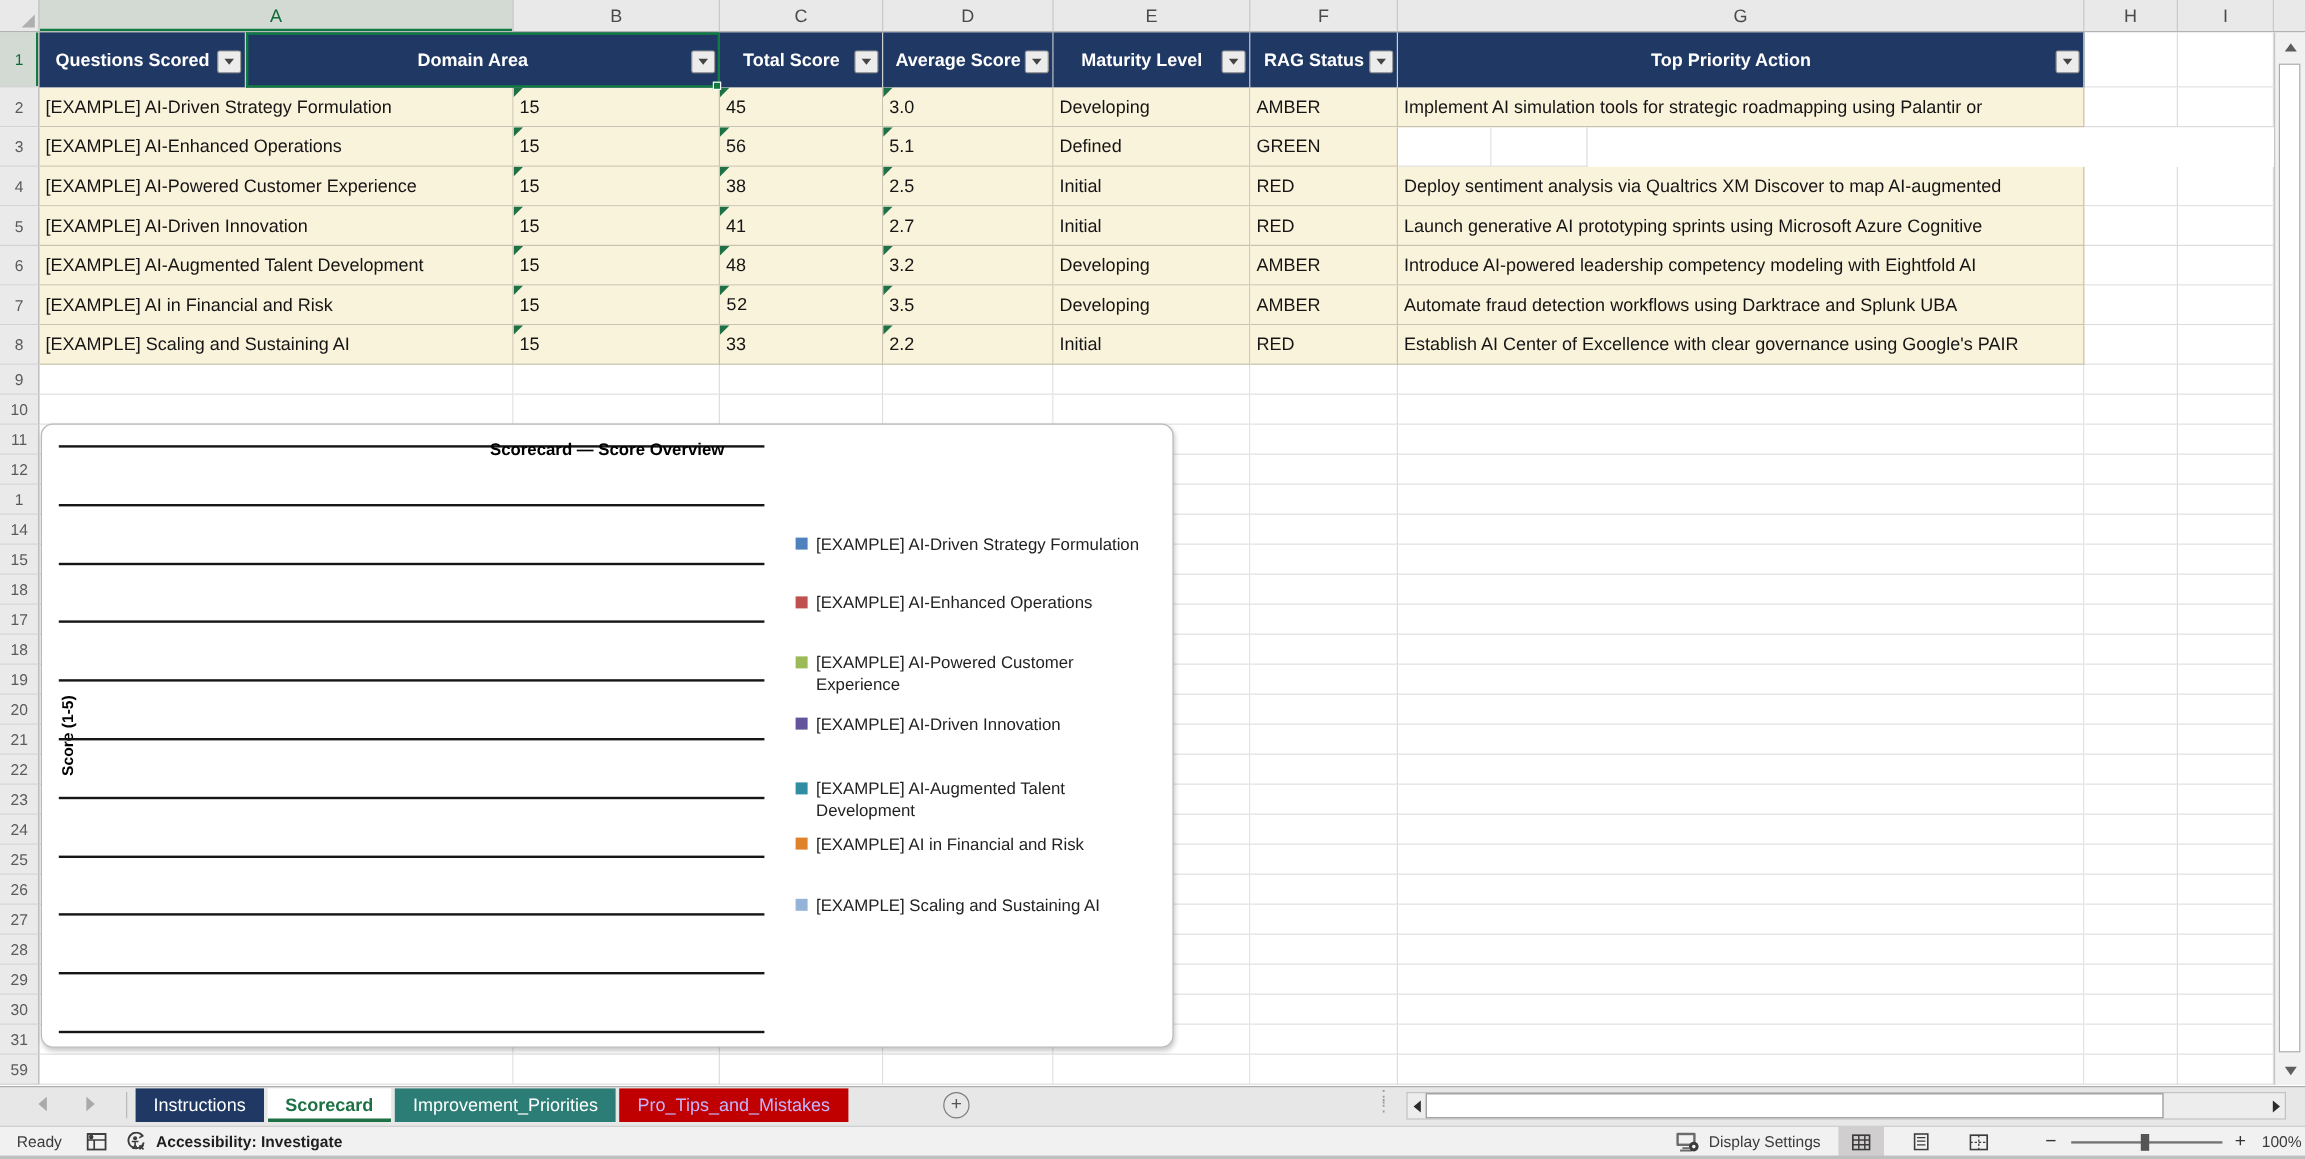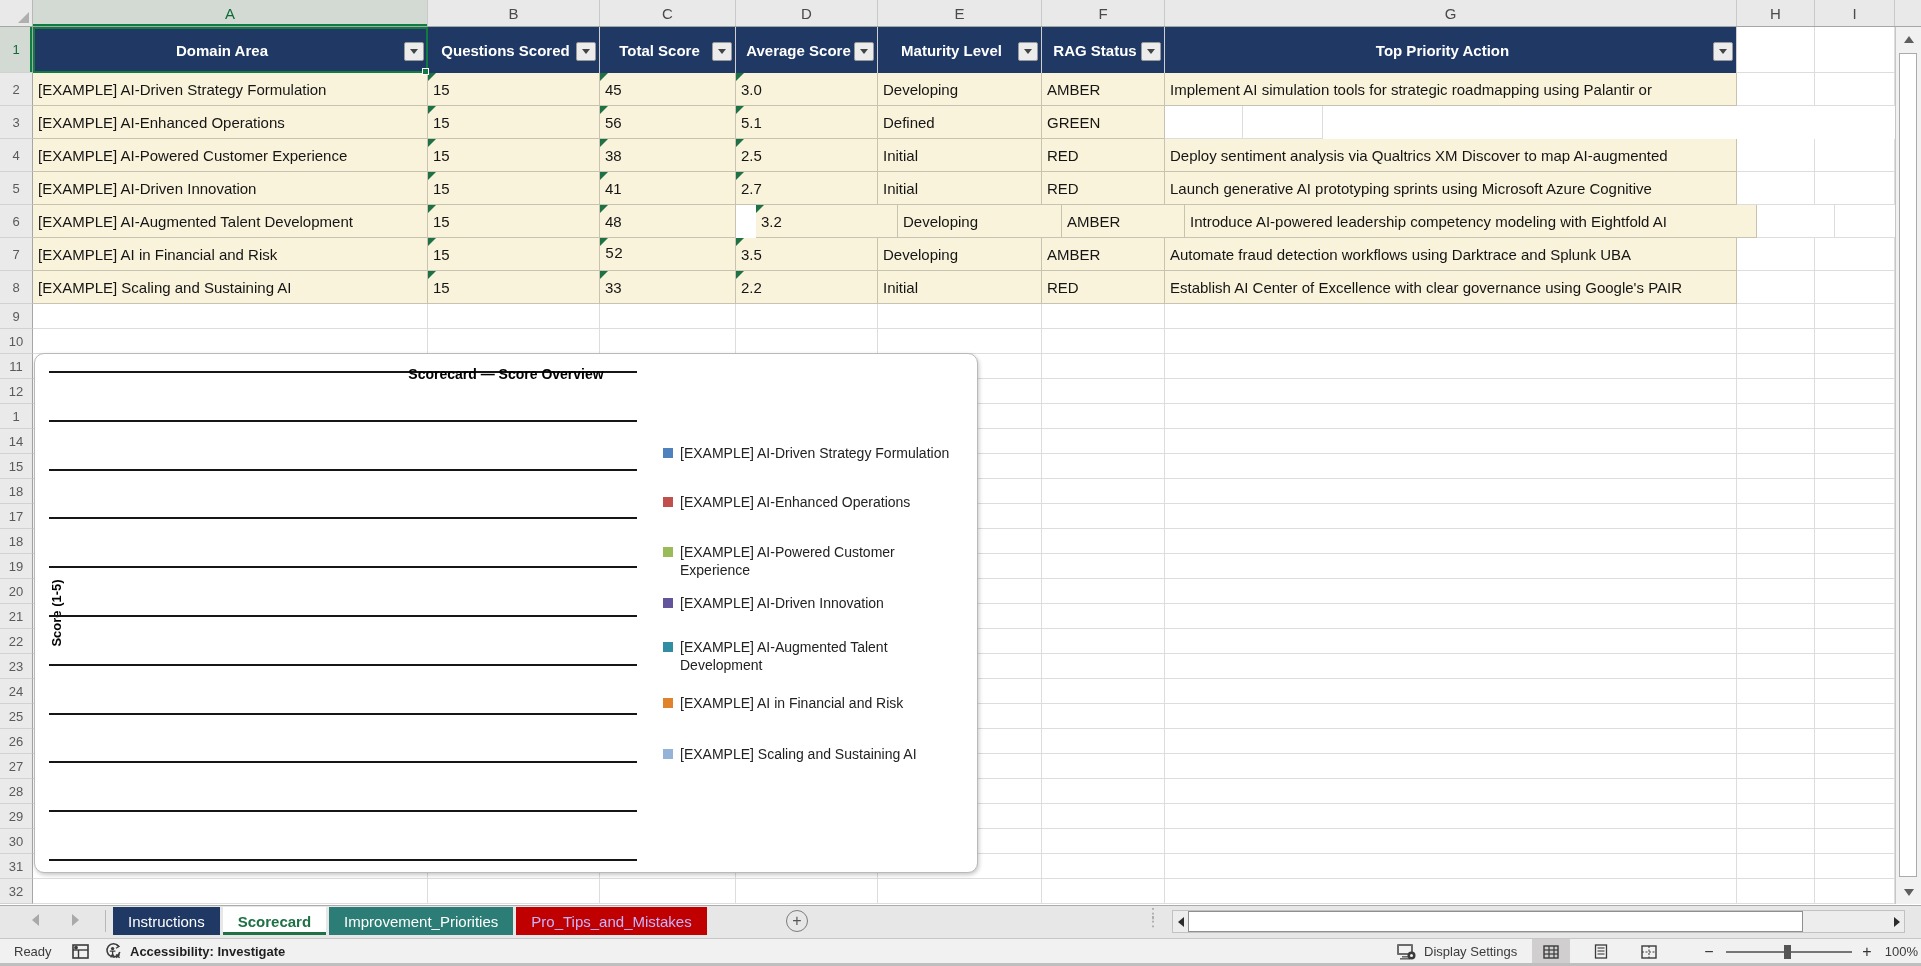--- a/index.html
+++ b/index.html
@@ -108,29 +108,29 @@
       <div class="colletter" style="width: 123px;">F</div>
       <div class="colletter" style="width: 572px;">G</div>
       <div class="colletter" style="width: 78px;">H</div>
       <div class="colletter" style="width: 80px;">I</div>
       <div class="stripfill"></div>
     </div>
 
   <div id="rows">
       <div class="row hdr">
         <div class="gut sel">1</div>
+        <div class="hcell" style="width: 172px;">
+          <div class="lbl">Questions Scored</div>
+          <div class="flt"></div>
+        </div>
         <div class="hcell a1" style="width: 395px;">
           <div class="lbl">Domain Area</div>
           <div class="flt"></div>
           <div class="fillhandle"></div>
         </div>
-        <div class="hcell" style="width: 172px;">
-          <div class="lbl">Questions Scored</div>
-          <div class="flt"></div>
-        </div>
         <div class="hcell" style="width: 136px;">
           <div class="lbl">Total Score</div>
           <div class="flt"></div>
         </div>
         <div class="hcell" style="width: 142px;">
           <div class="lbl">Average Score</div>
           <div class="flt"></div>
         </div>
         <div class="hcell" style="width: 164px;">
           <div class="lbl">Maturity Level</div>
@@ -266,21 +266,21 @@
           <span>[EXAMPLE] AI-Augmented Talent Development</span>
         </div>
         <div class="dcell" style="width: 172px;">
           <div class="tri"></div>
           <span>15</span>
         </div>
         <div class="dcell" style="width: 136px;">
           <div class="tri"></div>
           <span>48</span>
         </div>
-        <div class="dcell" style="width: 142px; margin-left: 20px;">
+        <div class="dcell" style="width: 142px;">
           <div class="tri"></div>
           <span>3.2</span>
         </div>
         <div class="dcell" style="width: 164px;">
           <span>Developing</span>
         </div>
         <div class="dcell" style="width: 123px;">
           <span>AMBER</span>
         </div>
         <div class="dcell" style="width: 572px;">
@@ -617,21 +617,21 @@
         <div class="gcell" style="width: 172px;"></div>
         <div class="gcell" style="width: 136px;"></div>
         <div class="gcell" style="width: 142px;"></div>
         <div class="gcell" style="width: 164px;"></div>
         <div class="gcell" style="width: 123px;"></div>
         <div class="gcell" style="width: 572px;"></div>
         <div class="gcell" style="width: 78px;"></div>
         <div class="gcell" style="width: 80px;"></div>
       </div>
       <div class="row empty">
-        <div class="gut">32</div>
+        <div class="gut">59</div>
         <div class="gcell" style="width: 395px;"></div>
         <div class="gcell" style="width: 172px;"></div>
         <div class="gcell" style="width: 136px;"></div>
         <div class="gcell" style="width: 142px;"></div>
         <div class="gcell" style="width: 164px;"></div>
         <div class="gcell" style="width: 123px;"></div>
         <div class="gcell" style="width: 572px;"></div>
         <div class="gcell" style="width: 78px;"></div>
         <div class="gcell" style="width: 80px;"></div>
       </div>
@@ -663,21 +663,21 @@
           <div class="lg-text">[EXAMPLE] AI-Enhanced Operations</div>
         </div>
         <div class="lg" style="top: 189px;">
           <div class="sq" style="background: rgb(155, 187, 89);"></div>
           <div class="lg-text">[EXAMPLE] AI-Powered Customer<br>Experience</div>
         </div>
         <div class="lg" style="top: 240px;">
           <div class="sq" style="background: rgb(100, 84, 155);"></div>
           <div class="lg-text">[EXAMPLE] AI-Driven Innovation</div>
         </div>
-        <div class="lg" style="top: 284px;">
+        <div class="lg" style="top: 294px;">
           <div class="sq" style="background: rgb(49, 141, 162);"></div>
           <div class="lg-text">[EXAMPLE] AI-Augmented Talent<br>Development</div>
         </div>
         <div class="lg" style="top: 340px;">
           <div class="sq" style="background: rgb(224, 130, 44);"></div>
           <div class="lg-text">[EXAMPLE] AI in Financial and Risk</div>
         </div>
         <div class="lg" style="top: 391px;">
           <div class="sq" style="background: rgb(149, 179, 215);"></div>
           <div class="lg-text">[EXAMPLE] Scaling and Sustaining AI</div>

